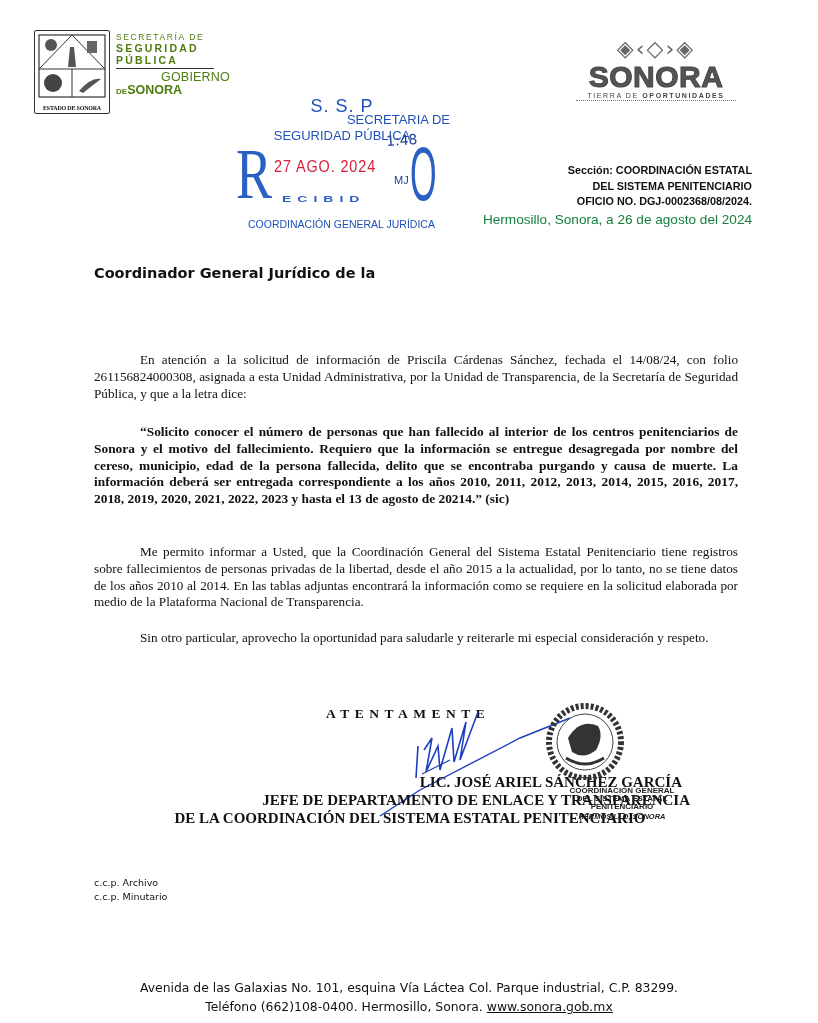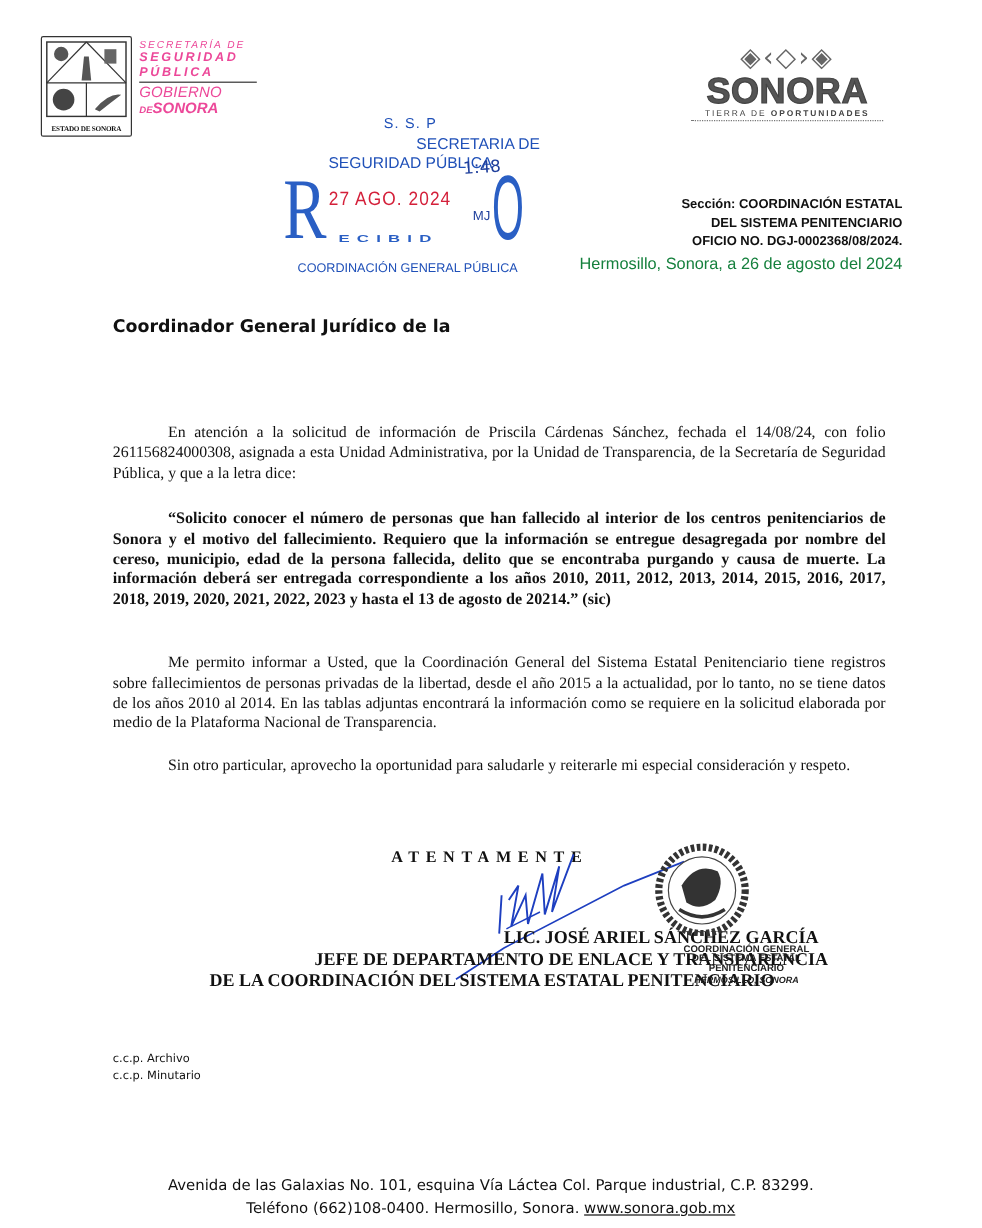--- a/index.html
+++ b/index.html
@@ -3,38 +3,38 @@
 <meta charset="utf-8">
 <style>
   html, body { margin: 0; padding: 0; background: #ffffff; }
   body { width: 818px; height: 1023px; position: relative; overflow: hidden; font-family: "Liberation Serif", serif; color: #111; }
   .abs { position: absolute; }
 
   
   .coat { left: 34px; top: 30px; width: 74px; height: 82px; border: 1.5px solid #333; border-radius: 2px; background: #fff; }
   .coat svg { display: block; }
   .coat-label { position: absolute; left: 2px; right: 2px; bottom: 2px; font-size: 6px; text-align: center; font-family: "Liberation Serif", serif; font-weight: bold; letter-spacing: -0.2px; }
-  .ssp-block { left: 116px; top: 32px; width: 98px; font-family: "Liberation Sans", sans-serif; color: #ec4899; font-style: italic; }
+  .ssp-block { left: 116px; top: 32px; width: 98px; font-family: "Liberation Sans", sans-serif; color: #4d7c0f; }
   .ssp-l1 { font-size: 8.5px; letter-spacing: 1.6px; line-height: 10px; }
   .ssp-l2 { font-size: 10.5px; font-weight: bold; letter-spacing: 2.2px; line-height: 12px; }
   .ssp-rule { border-top: 1.5px solid #333; margin: 2px 0 2px 0; width: 98px; }
-  .gob-l1 { font-size: 12.5px; line-height: 13px; letter-spacing: 0.2px; }
+  .gob-l1 { font-size: 12.5px; line-height: 13px; letter-spacing: 0.2px; margin-left: 45px; }
   .gob-l2 { font-size: 12.5px; font-weight: bold; line-height: 13px; }
   .gob-l2 small { font-size: 8px; font-weight: bold; }
 
   
   .sonora { left: 576px; top: 36px; width: 160px; text-align: center; }
   .sonora-pattern { font-family: "DejaVu Sans", sans-serif; font-size: 22px; color: #666; letter-spacing: 2px; line-height: 26px; }
   .sonora-word { font-family: "Liberation Sans", sans-serif; font-weight: 900; font-size: 30px; color: #555; letter-spacing: 0.5px; line-height: 30px; -webkit-text-stroke: 1px #444; }
   .sonora-tag { font-family: "Liberation Sans", sans-serif; font-size: 7px; color: #444; letter-spacing: 1.6px; border-bottom: 1px dotted #777; padding-bottom: 1px; }
   .sonora-tag b { font-weight: bold; }
 
   
   .stamp { left: 234px; top: 96px; width: 216px; height: 140px; color: #1f50b8; font-family: "Liberation Sans", sans-serif; }
-  .stamp .s1 { position: absolute; left: 0; right: 0; top: 0; text-align: center; font-size: 12px; letter-spacing: 1px; }
+  .stamp .s1 { position: absolute; left: 0; right: 0; top: 0; text-align: center; font-size: 18px; letter-spacing: 1px; }
   .stamp .s2 { position: absolute; left: 0; right: 0; top: 16px; text-align: right; font-size: 13px; }
   .stamp .s3 { position: absolute; left: 0; right: 0; top: 32px; text-align: center; font-size: 13px; }
   .stamp .bigR { position: absolute; left: 2px; top: 46px; font-family: "Liberation Serif", serif; font-size: 72px; line-height: 64px; transform: scaleX(0.75); transform-origin: left top; color: #2a5fc4; }
   .stamp .bigO { position: absolute; left: 176px; top: 46px; font-family: "Liberation Sans", sans-serif; font-size: 76px; line-height: 64px; transform: scaleX(0.45); transform-origin: left top; color: #2a5fc4; }
   .stamp .time { position: absolute; left: 152px; top: 36px; font-family: "DejaVu Sans", sans-serif; font-size: 14px; color: #1f3f9c; transform: rotate(-4deg); }
   .stamp .date { position: absolute; left: 40px; top: 62px; font-size: 16px; color: #d4203a; letter-spacing: 1px; transform: scaleX(0.9); transform-origin: left top; }
   .stamp .initials { position: absolute; left: 160px; top: 78px; font-size: 11px; color: #1f3f9c; }
   .stamp .recibido { position: absolute; left: 48px; top: 98px; font-size: 14px; font-weight: bold; letter-spacing: 6px; color: #2a5fc4; transform: scaleY(0.6); transform-origin: left top; }
   .stamp .coord { position: absolute; left: 14px; top: 122px; font-size: 10.5px; white-space: nowrap; color: #1f50b8; }
 
@@ -108,21 +108,21 @@
 <div class="abs stamp">
   <div class="s1">S. S. P</div>
   <div class="s2">SECRETARIA DE</div>
   <div class="s3">SEGURIDAD PÚBLICA</div>
   <div class="bigR">R</div>
   <div class="time">1:48</div>
   <div class="date">27 AGO. 2024</div>
   <div class="initials">MJ</div>
   <div class="bigO">O</div>
   <div class="recibido">ECIBID</div>
-  <div class="coord">COORDINACIÓN GENERAL PÚBLICA</div>
+  <div class="coord">COORDINACIÓN GENERAL JURÍDICA</div>
 </div>
 
 <div class="abs section">
   <div>Sección: COORDINACIÓN ESTATAL</div>
   <div>DEL SISTEMA PENITENCIARIO</div>
   <div>OFICIO NO. DGJ-0002368/08/2024.</div>
 </div>
 <div class="abs dateline">Hermosillo, Sonora, a 26 de agosto del 2024</div>
 
 <div class="abs addressee">

